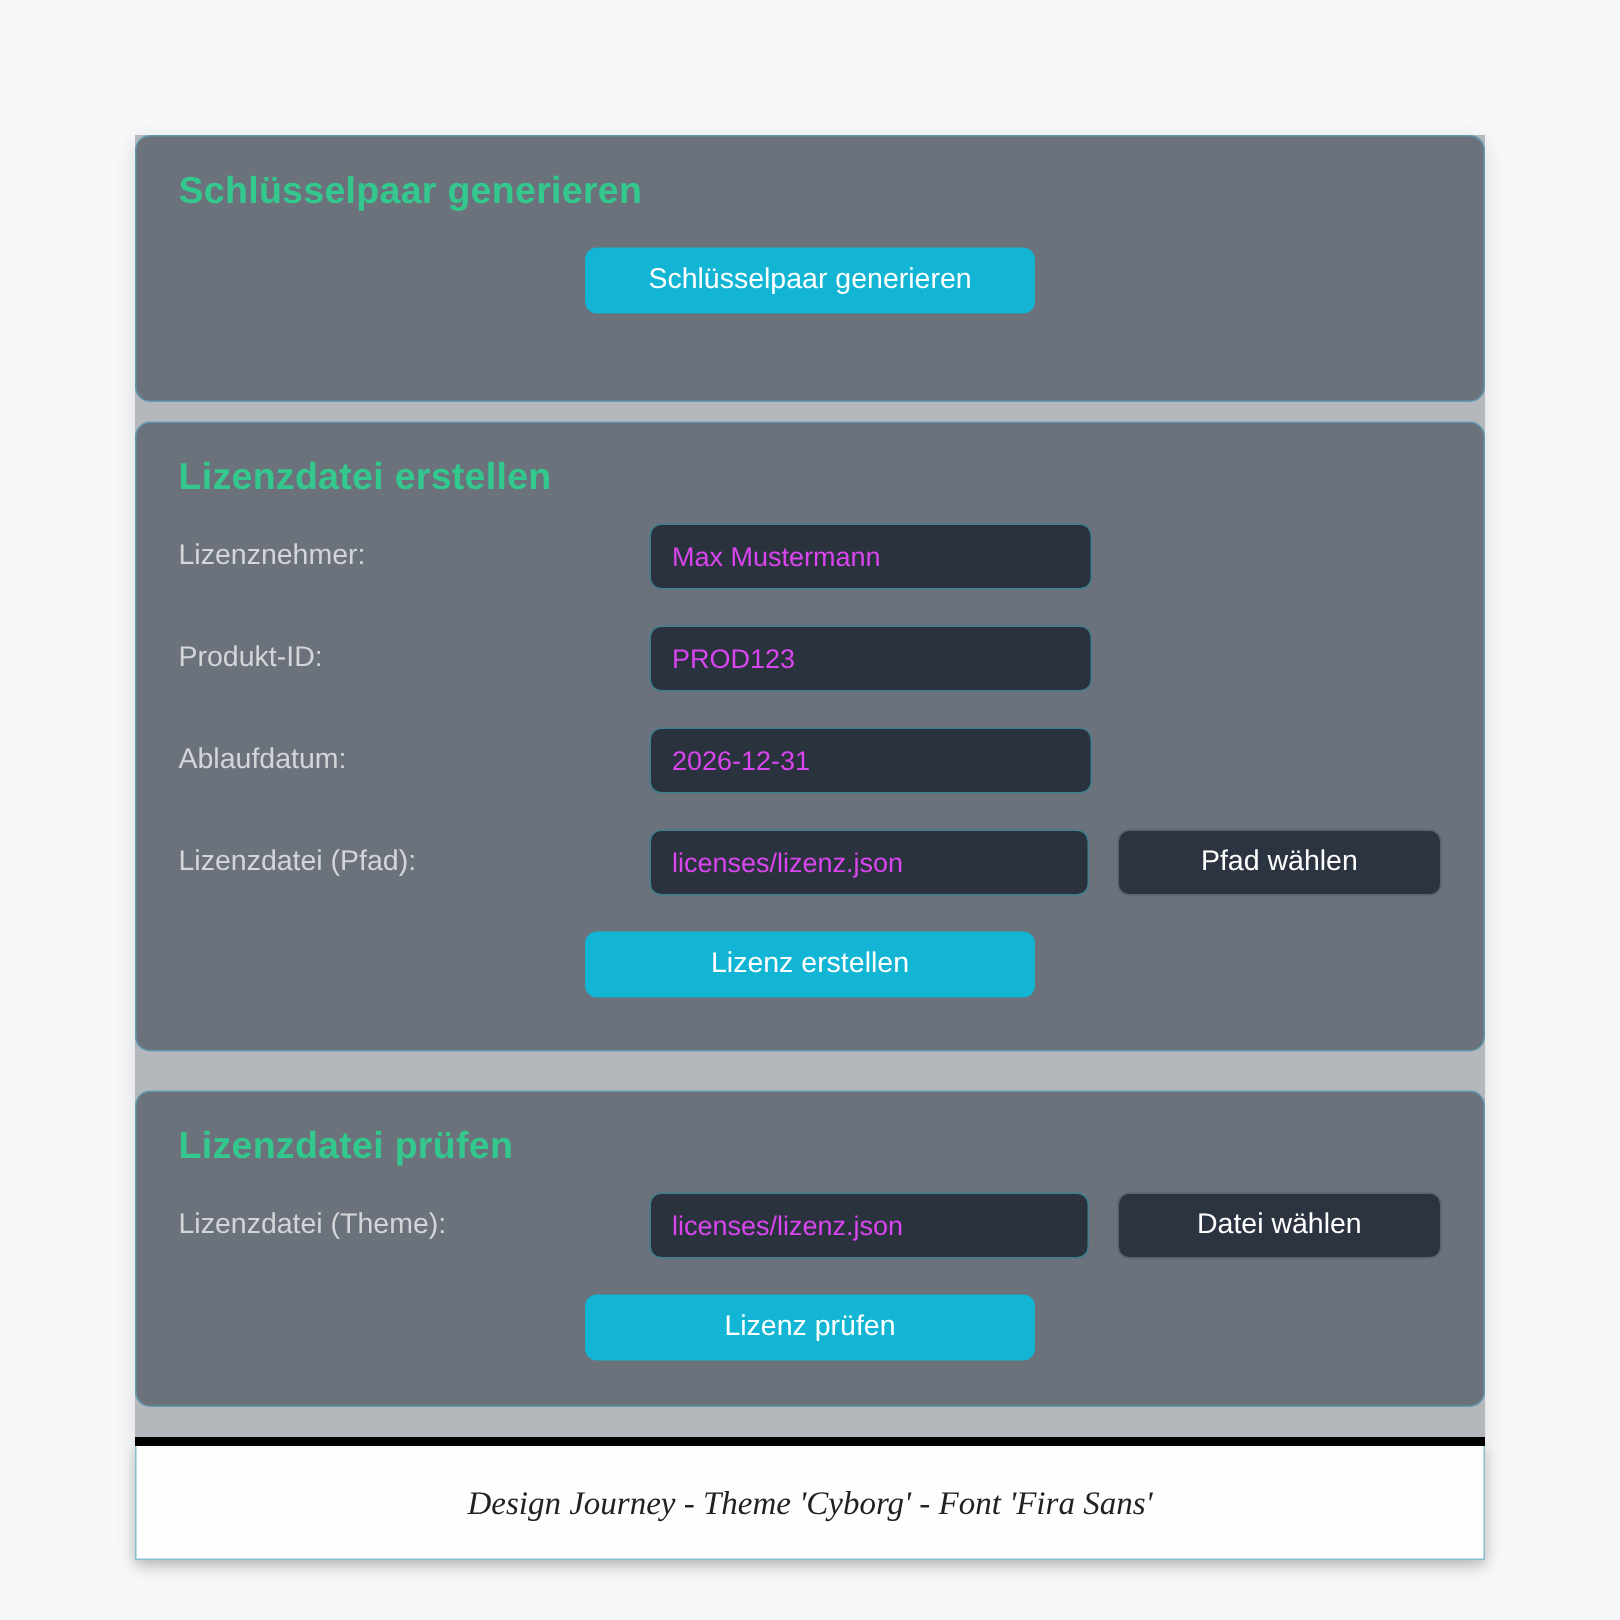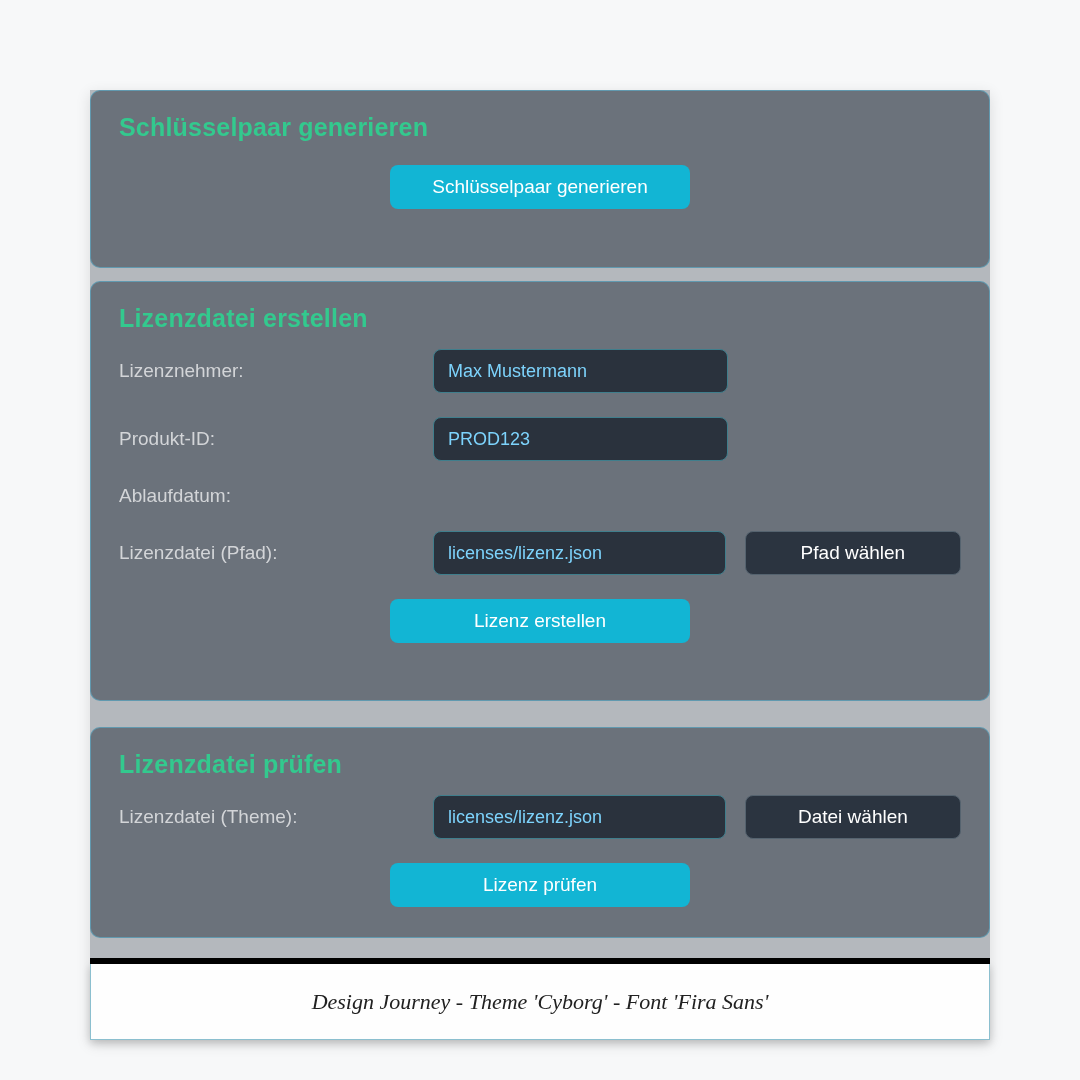--- a/index.html
+++ b/index.html
@@ -42,21 +42,21 @@
     flex: 0 0 314px;
     color: #d3d5d8;
     font-size: 19px;
     font-weight: 500;
   }
   .text-input {
     width: 295px; height: 44px;
     background: #2a323d;
     border: 1.5px solid #3f7e8c;
     border-radius: 8px;
-    color: #7dd3fc;
+    color: #d946ef;
     font-size: 18px;
     font-family: "Liberation Sans", "DejaVu Sans", sans-serif;
     padding: 12px 14px;
     outline: none;
   }
   .btn-dark {
     width: 218px; height: 44px;
     margin-left: 19px;
     background: #2b3440;
     border: 1.5px solid #55636f;
@@ -116,20 +116,21 @@
       <div class="form-row">
         <label>Lizenznehmer:</label>
         <input class="text-input" type="text" value="Max Mustermann" style="">
       </div>
       <div class="form-row">
         <label>Produkt-ID:</label>
         <input class="text-input" type="text" value="PROD123" style="">
       </div>
       <div class="form-row">
         <label>Ablaufdatum:</label>
+        <input class="text-input" type="text" value="2026-12-31" style="">
       </div>
       <div class="form-row">
         <label>Lizenzdatei (Pfad):</label>
         <input class="text-input" type="text" value="licenses/lizenz.json" style="">
         <button class="btn-dark">Pfad wählen</button>
       </div>
     </div>
     <button class="btn-primary">Lizenz erstellen</button>
   </section>
 

